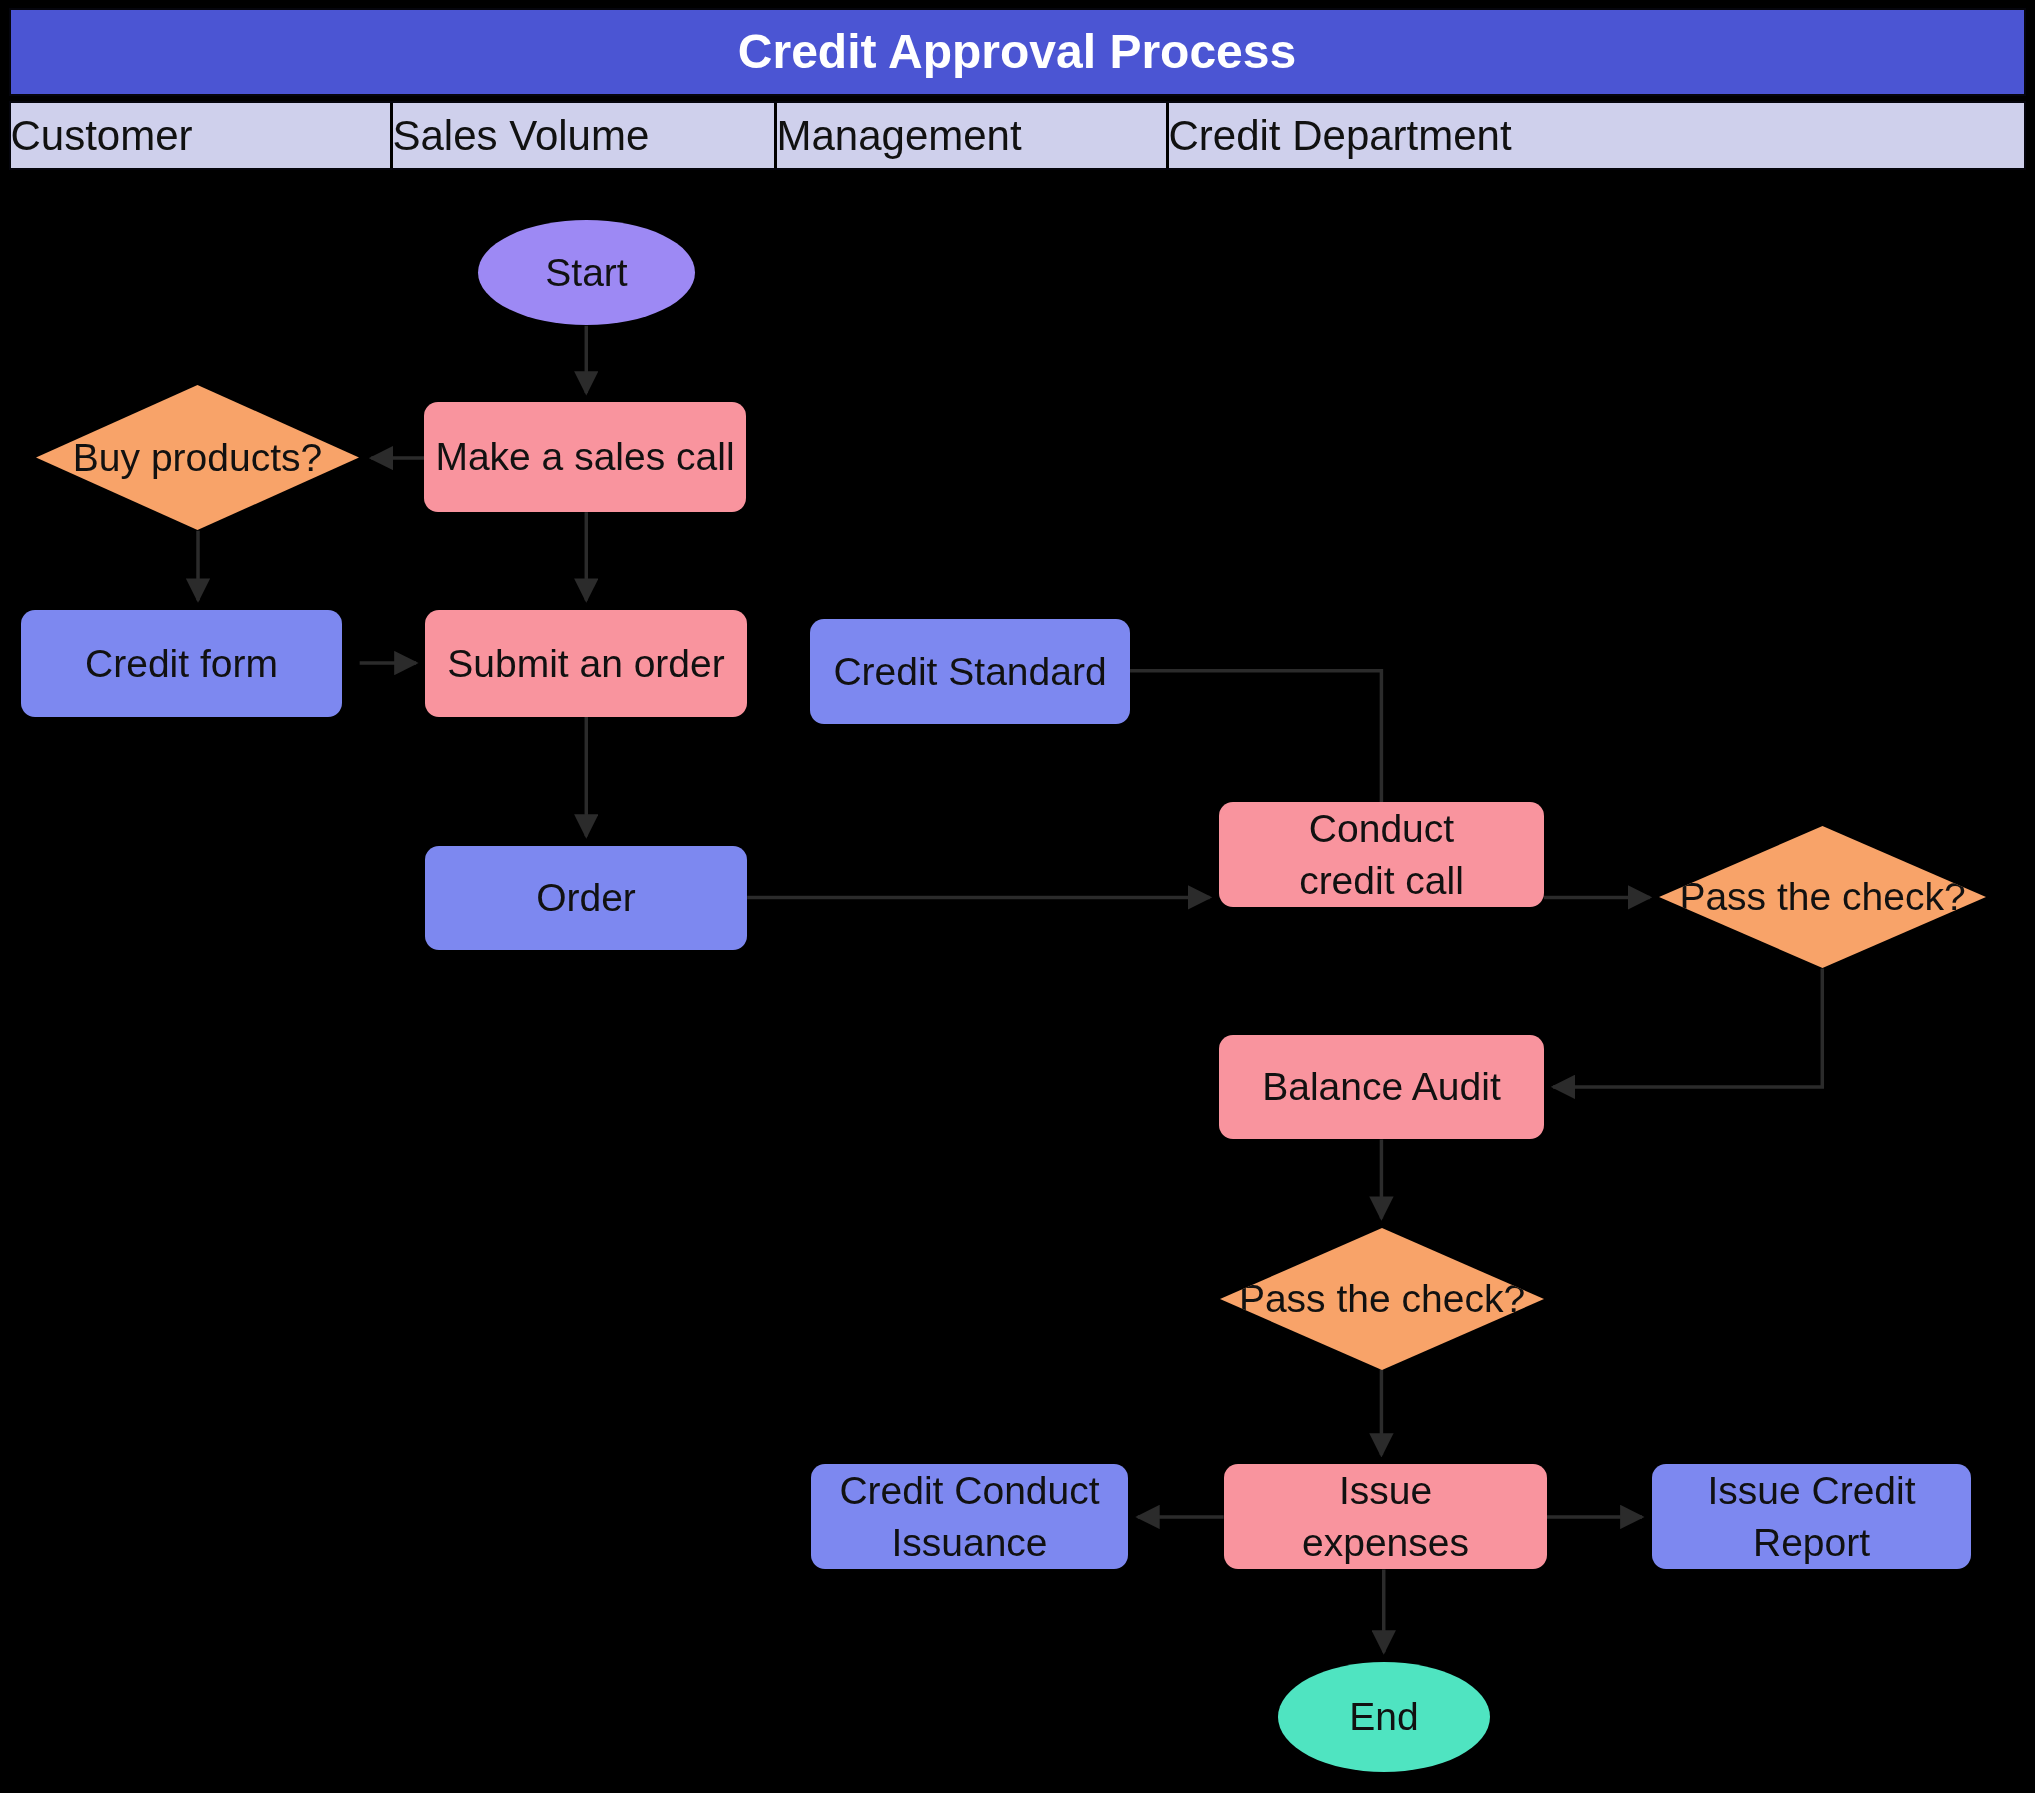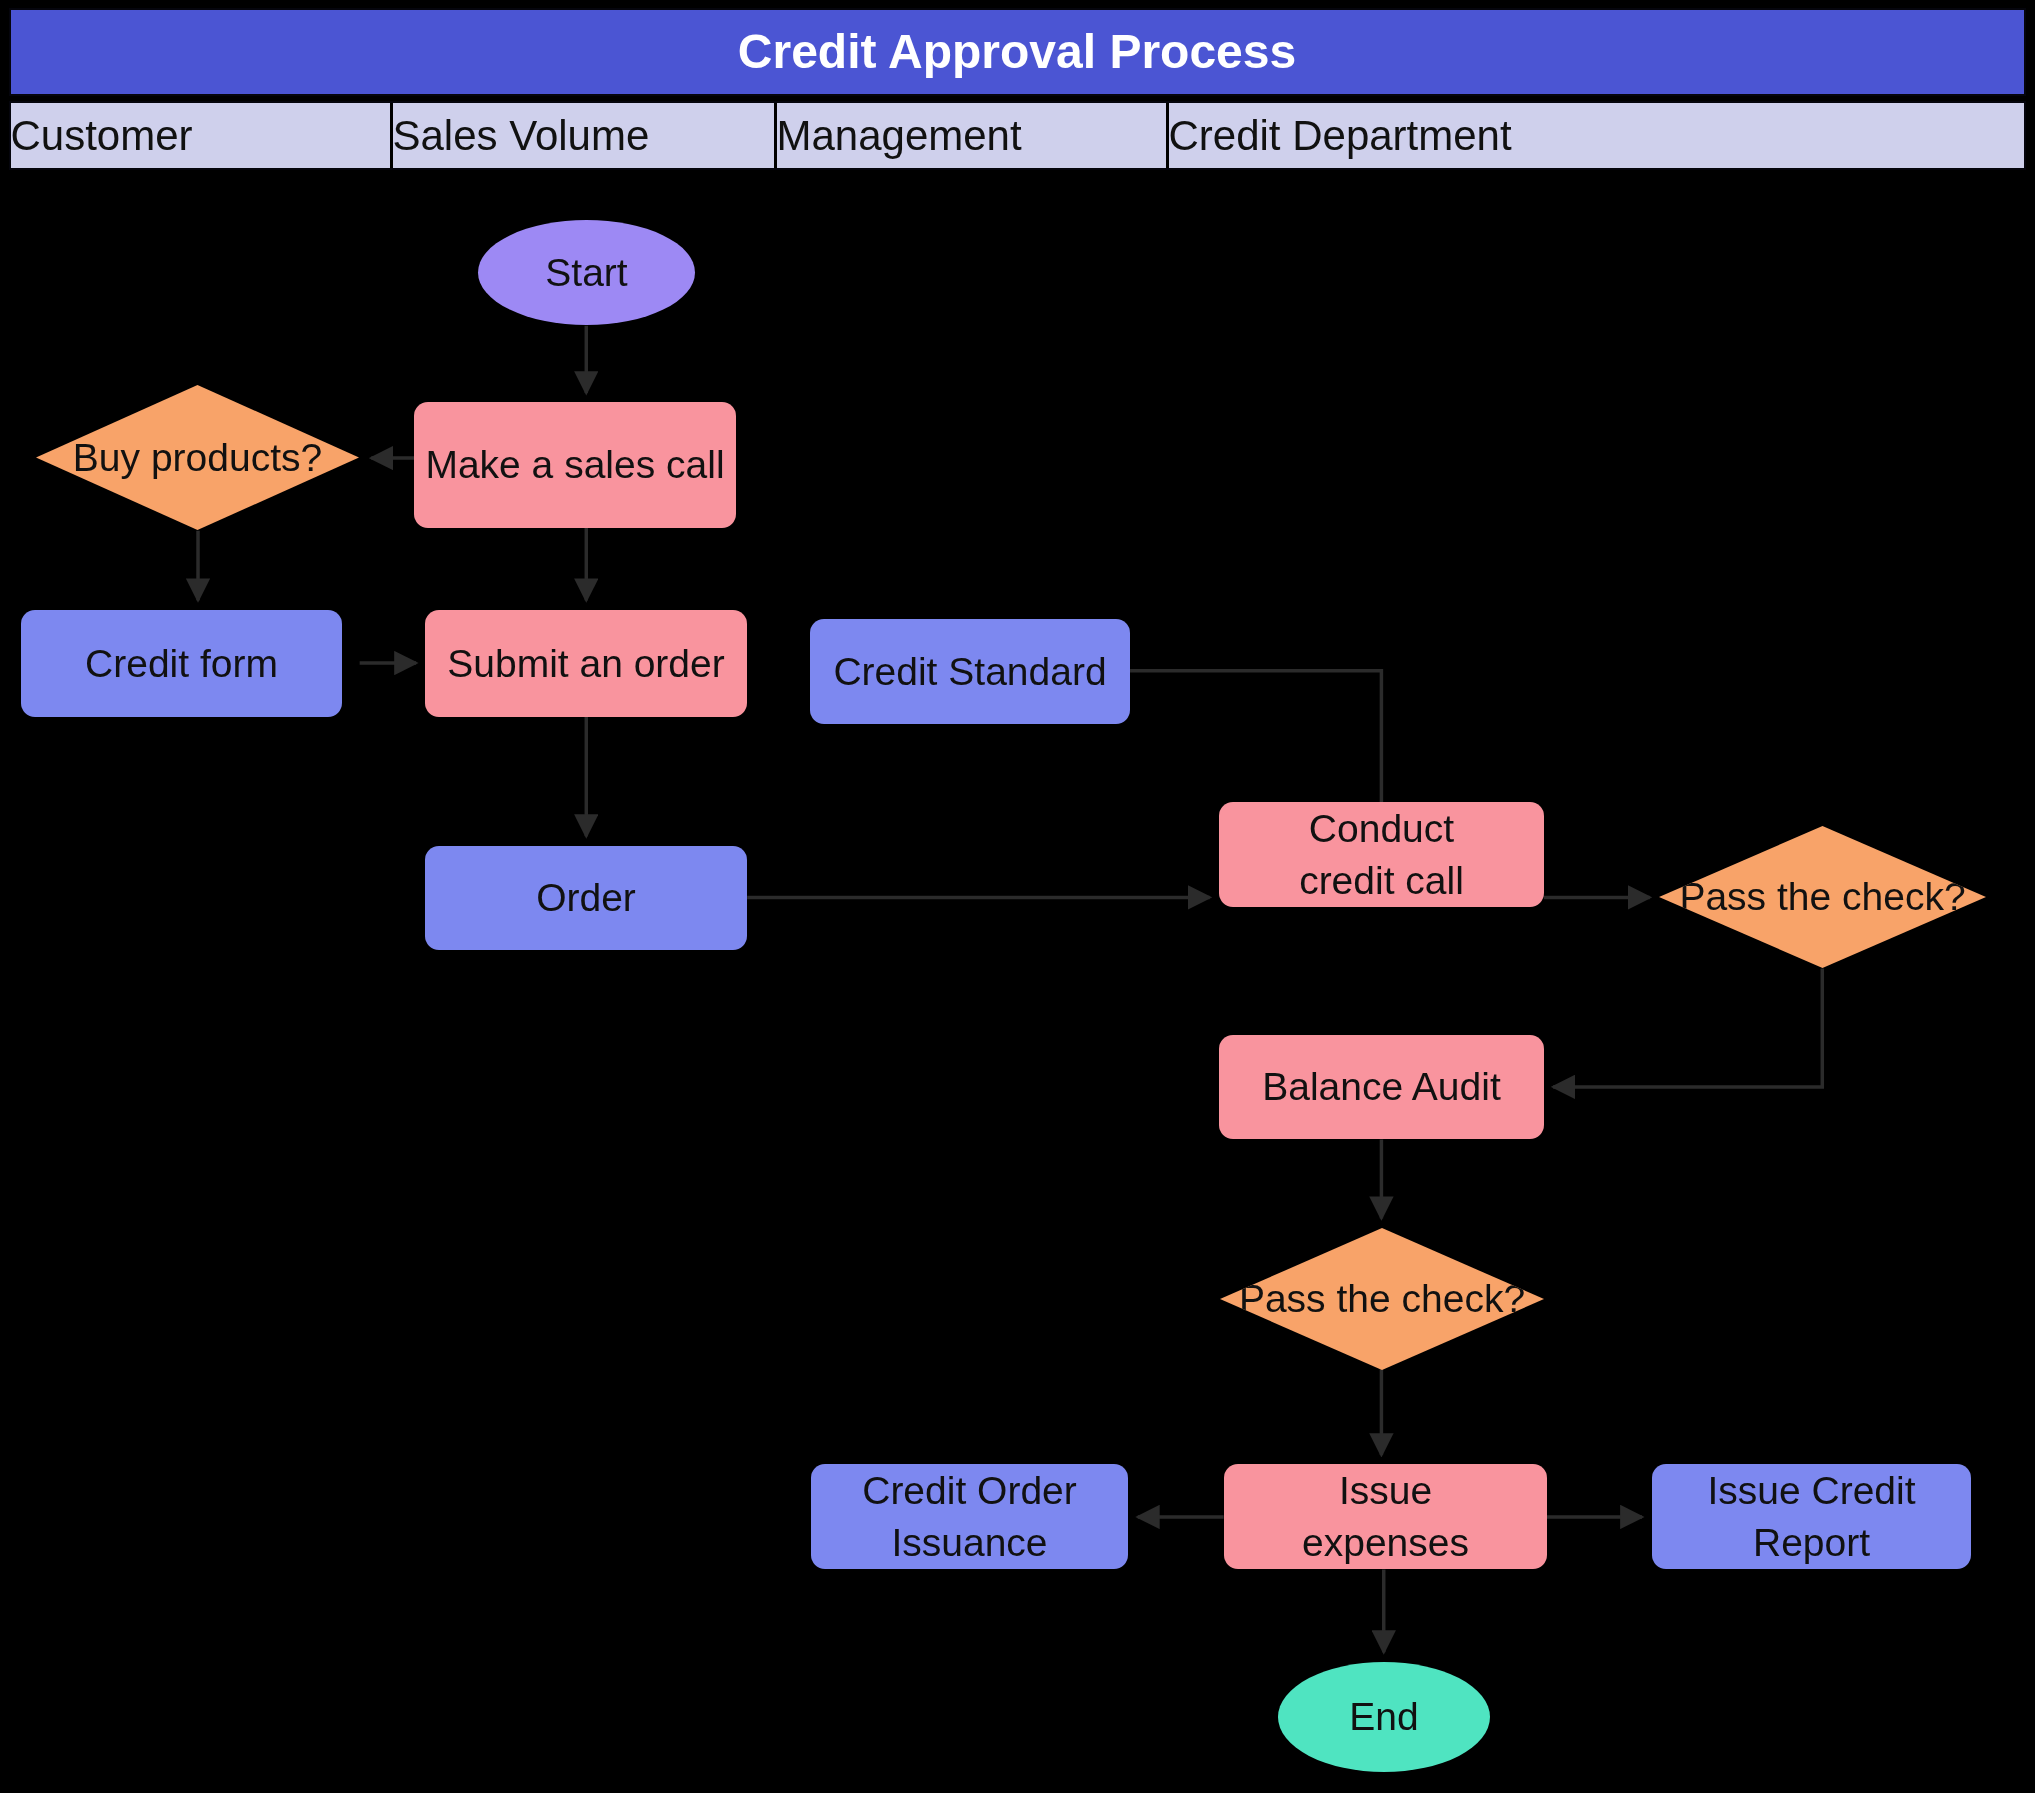--- a/index.html
+++ b/index.html
@@ -112,21 +112,21 @@
       <path d="M1582 1961 H1471" marker-end="url(#arrow)"></path>
       <path d="M1999 1961 H2123" marker-end="url(#arrow)"></path>
       <path d="M1789 2029 V2136" marker-end="url(#arrow)"></path>
     </g>
   </svg>
 
   <div class="node ellipse purple" style="left:478px;top:220px;width:217px;height:105px">
     <span>Start</span>
   </div>
 
-  <div class="node rect pink" style="left:414px;top:402px;width:322px;height:126px">
+  <div class="node rect pink" style="left:424px;top:402px;width:322px;height:110px">
     <span>Make a sales call</span>
   </div>
 
   <div class="node diamond" style="left:36px;top:385px;width:323px;height:145px">
     <span>Buy products?</span>
   </div>
 
   <div class="node rect blue" style="left:21px;top:610px;width:321px;height:107px">
     <span>Credit form</span>
   </div>
@@ -157,21 +157,21 @@
   <div class="node rect pink" style="left:1219px;top:1035px;width:325px;height:104px">
     <span>Balance Audit</span>
   </div>
 
   <div class="node diamond" style="left:1220px;top:1228px;width:324px;height:142px">
     <span>Pass the check?</span>
   </div>
 
   <div class="node rect blue" style="left:811px;top:1464px;width:317px;height:105px">
     <span>
-      <span style="display:block">Credit Order</span>
+      <span style="display:block">Credit Conduct</span>
       <span style="display:block">Issuance</span>
     </span>
   </div>
 
   <div class="node rect pink" style="left:1224px;top:1464px;width:323px;height:105px">
     <span>
       <span style="display:block">Issue</span>
       <span style="display:block">expenses</span>
     </span>
   </div>

